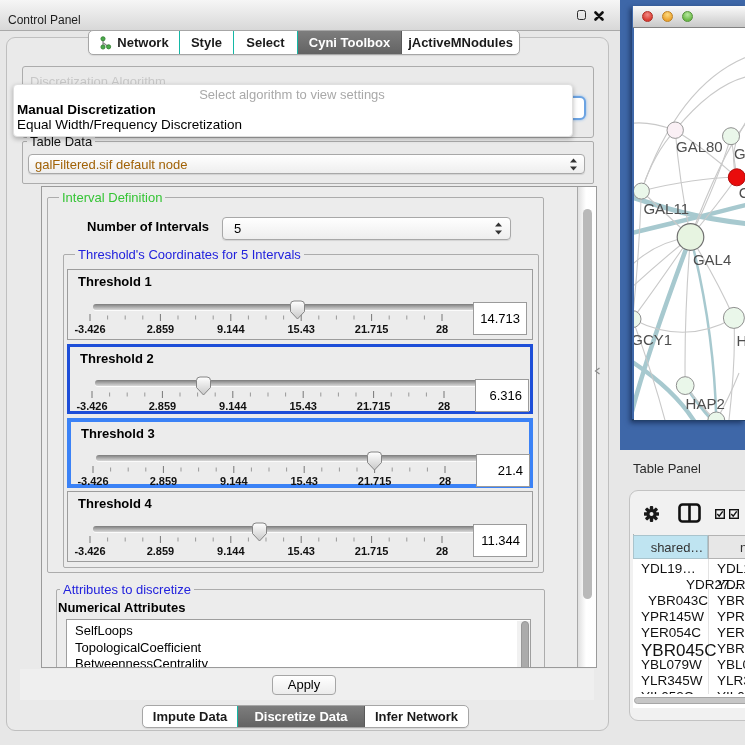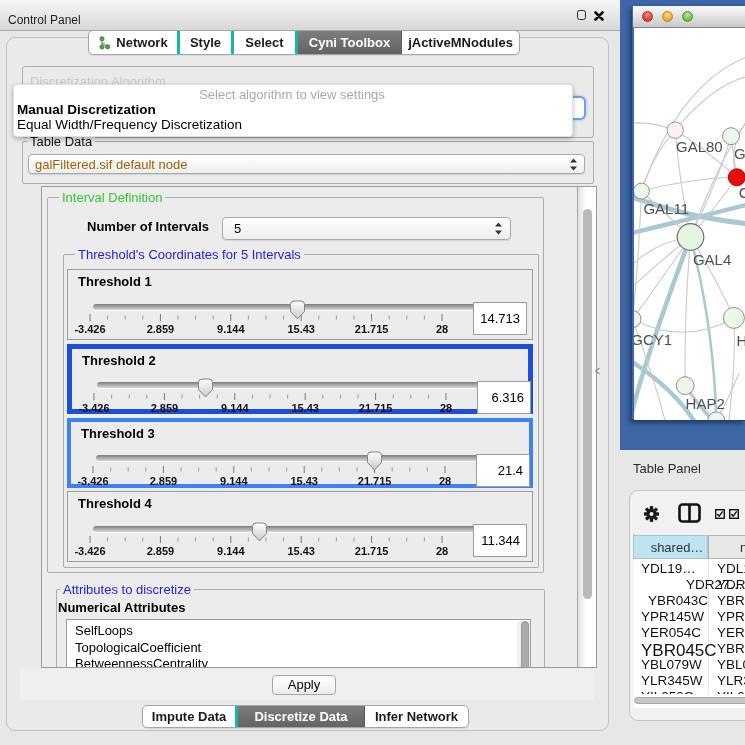--- a/index.html
+++ b/index.html
@@ -4,21 +4,21 @@
 <style>
 html,body{margin:0;padding:0;}
 body{width:745px;height:745px;overflow:hidden;font-family:"Liberation Sans",sans-serif;background:#e7e7e7;}
 #app{position:relative;width:745px;height:745px;overflow:hidden;}
 .abs{position:absolute;}
 .titlebar{left:0;top:0;width:620px;height:30px;background:linear-gradient(#f6f6f6,#d8d8d8);border-bottom:1px solid #a9a9a9;}
 .cptitle{left:8px;top:13px;font-size:12px;color:#1d1d1d;}
 .panelbox{left:6px;top:37px;width:601px;height:692px;background:#eaeaea;border:1px solid #bfbfbf;border-radius:9px;}
 
 .seg{display:flex;background:#fff;border:1px solid #a6a6a6;border-radius:5px;overflow:hidden;box-shadow:0 1px 1px rgba(0,0,0,0.08);}
-.seg .s{display:flex;align-items:center;justify-content:center;font-size:13px;font-weight:bold;color:#1a1a1a;border-right:3px solid #14b8a6;box-sizing:border-box;}
+.seg .s{display:flex;align-items:center;justify-content:center;font-size:13px;font-weight:bold;color:#1a1a1a;border-right:1px solid #14b8a6;box-sizing:border-box;}
 .seg .s:last-child{border-right:none;}
 .seg .sel{background:linear-gradient(#7d7d7d,#636363);color:#fff;border-right:1px solid #5a5a5a;}
 
 .group{border:1px solid #acacac;border-radius:2px;}
 .gtitle{position:absolute;background:#eaeaea;padding:0 3px;font-size:13px;line-height:13px;}
 .maccombo{background:linear-gradient(#ffffff,#eeeeee);border:1px solid #a8a8a8;border-radius:4px;box-shadow:0 1px 1px rgba(0,0,0,0.1);box-sizing:border-box;}
 </style>
 </head>
 <body>
 <div id="app">
@@ -115,21 +115,21 @@
             <linearGradient id="tg1" x1="0" y1="0" x2="0" y2="1">
               <stop offset="0" stop-color="#ffffff"></stop>
               <stop offset="1" stop-color="#c8c8c8"></stop>
             </linearGradient>
           </defs>
           <path d="M1.5 4.5 Q1.5 1 5 1 L12 1 Q15.5 1 15.5 4.5 L15.5 11.5 L8.5 19 L1.5 11.5 Z" fill="url(#tg1)" stroke="#848484" stroke-width="1"></path>
         </svg>
     <div class="abs" style="left:405px;top:32px;width:54px;height:33px;background:#fff;border:1px solid #9b9b9b;box-sizing:border-box;"></div>
     <div class="abs" style="left:405px;top:41px;width:47px;text-align:right;font-size:13px;">14.713</div>
   </div>
-  <div class="abs" style="left:25px;top:156.5px;width:466px;height:70.5px;border:5px solid #1d4ed8;background:#ececec;box-sizing:border-box;">
+  <div class="abs" style="left:25px;top:156.5px;width:466px;height:70.5px;border:3px solid #1d4ed8;background:#ececec;box-sizing:border-box;">
     <div class="abs" style="left:10px;top:4px;font-size:13px;font-weight:bold;">Threshold 2</div>
     <div class="abs" style="left:25px;top:33.5px;width:389px;height:6px;background:linear-gradient(#7b7b7b,#a6a6a6 45%,#d8d8d8);border-radius:3px;box-shadow:0 1px 0 rgba(255,255,255,0.8);"></div>
     <svg class="abs" style="left:0;top:44px;" width="440" height="8" viewBox="0 0 440 8">
           <line x1="22.0" y1="0" x2="22.0" y2="7" stroke="#777" stroke-width="1"></line>
           <line x1="39.6" y1="1.5" x2="39.6" y2="5.5" stroke="#999" stroke-width="1"></line>
           <line x1="57.2" y1="1.5" x2="57.2" y2="5.5" stroke="#999" stroke-width="1"></line>
           <line x1="74.8" y1="1.5" x2="74.8" y2="5.5" stroke="#999" stroke-width="1"></line>
           <line x1="92.4" y1="0" x2="92.4" y2="7" stroke="#777" stroke-width="1"></line>
           <line x1="110.0" y1="1.5" x2="110.0" y2="5.5" stroke="#999" stroke-width="1"></line>
           <line x1="127.6" y1="1.5" x2="127.6" y2="5.5" stroke="#999" stroke-width="1"></line>

